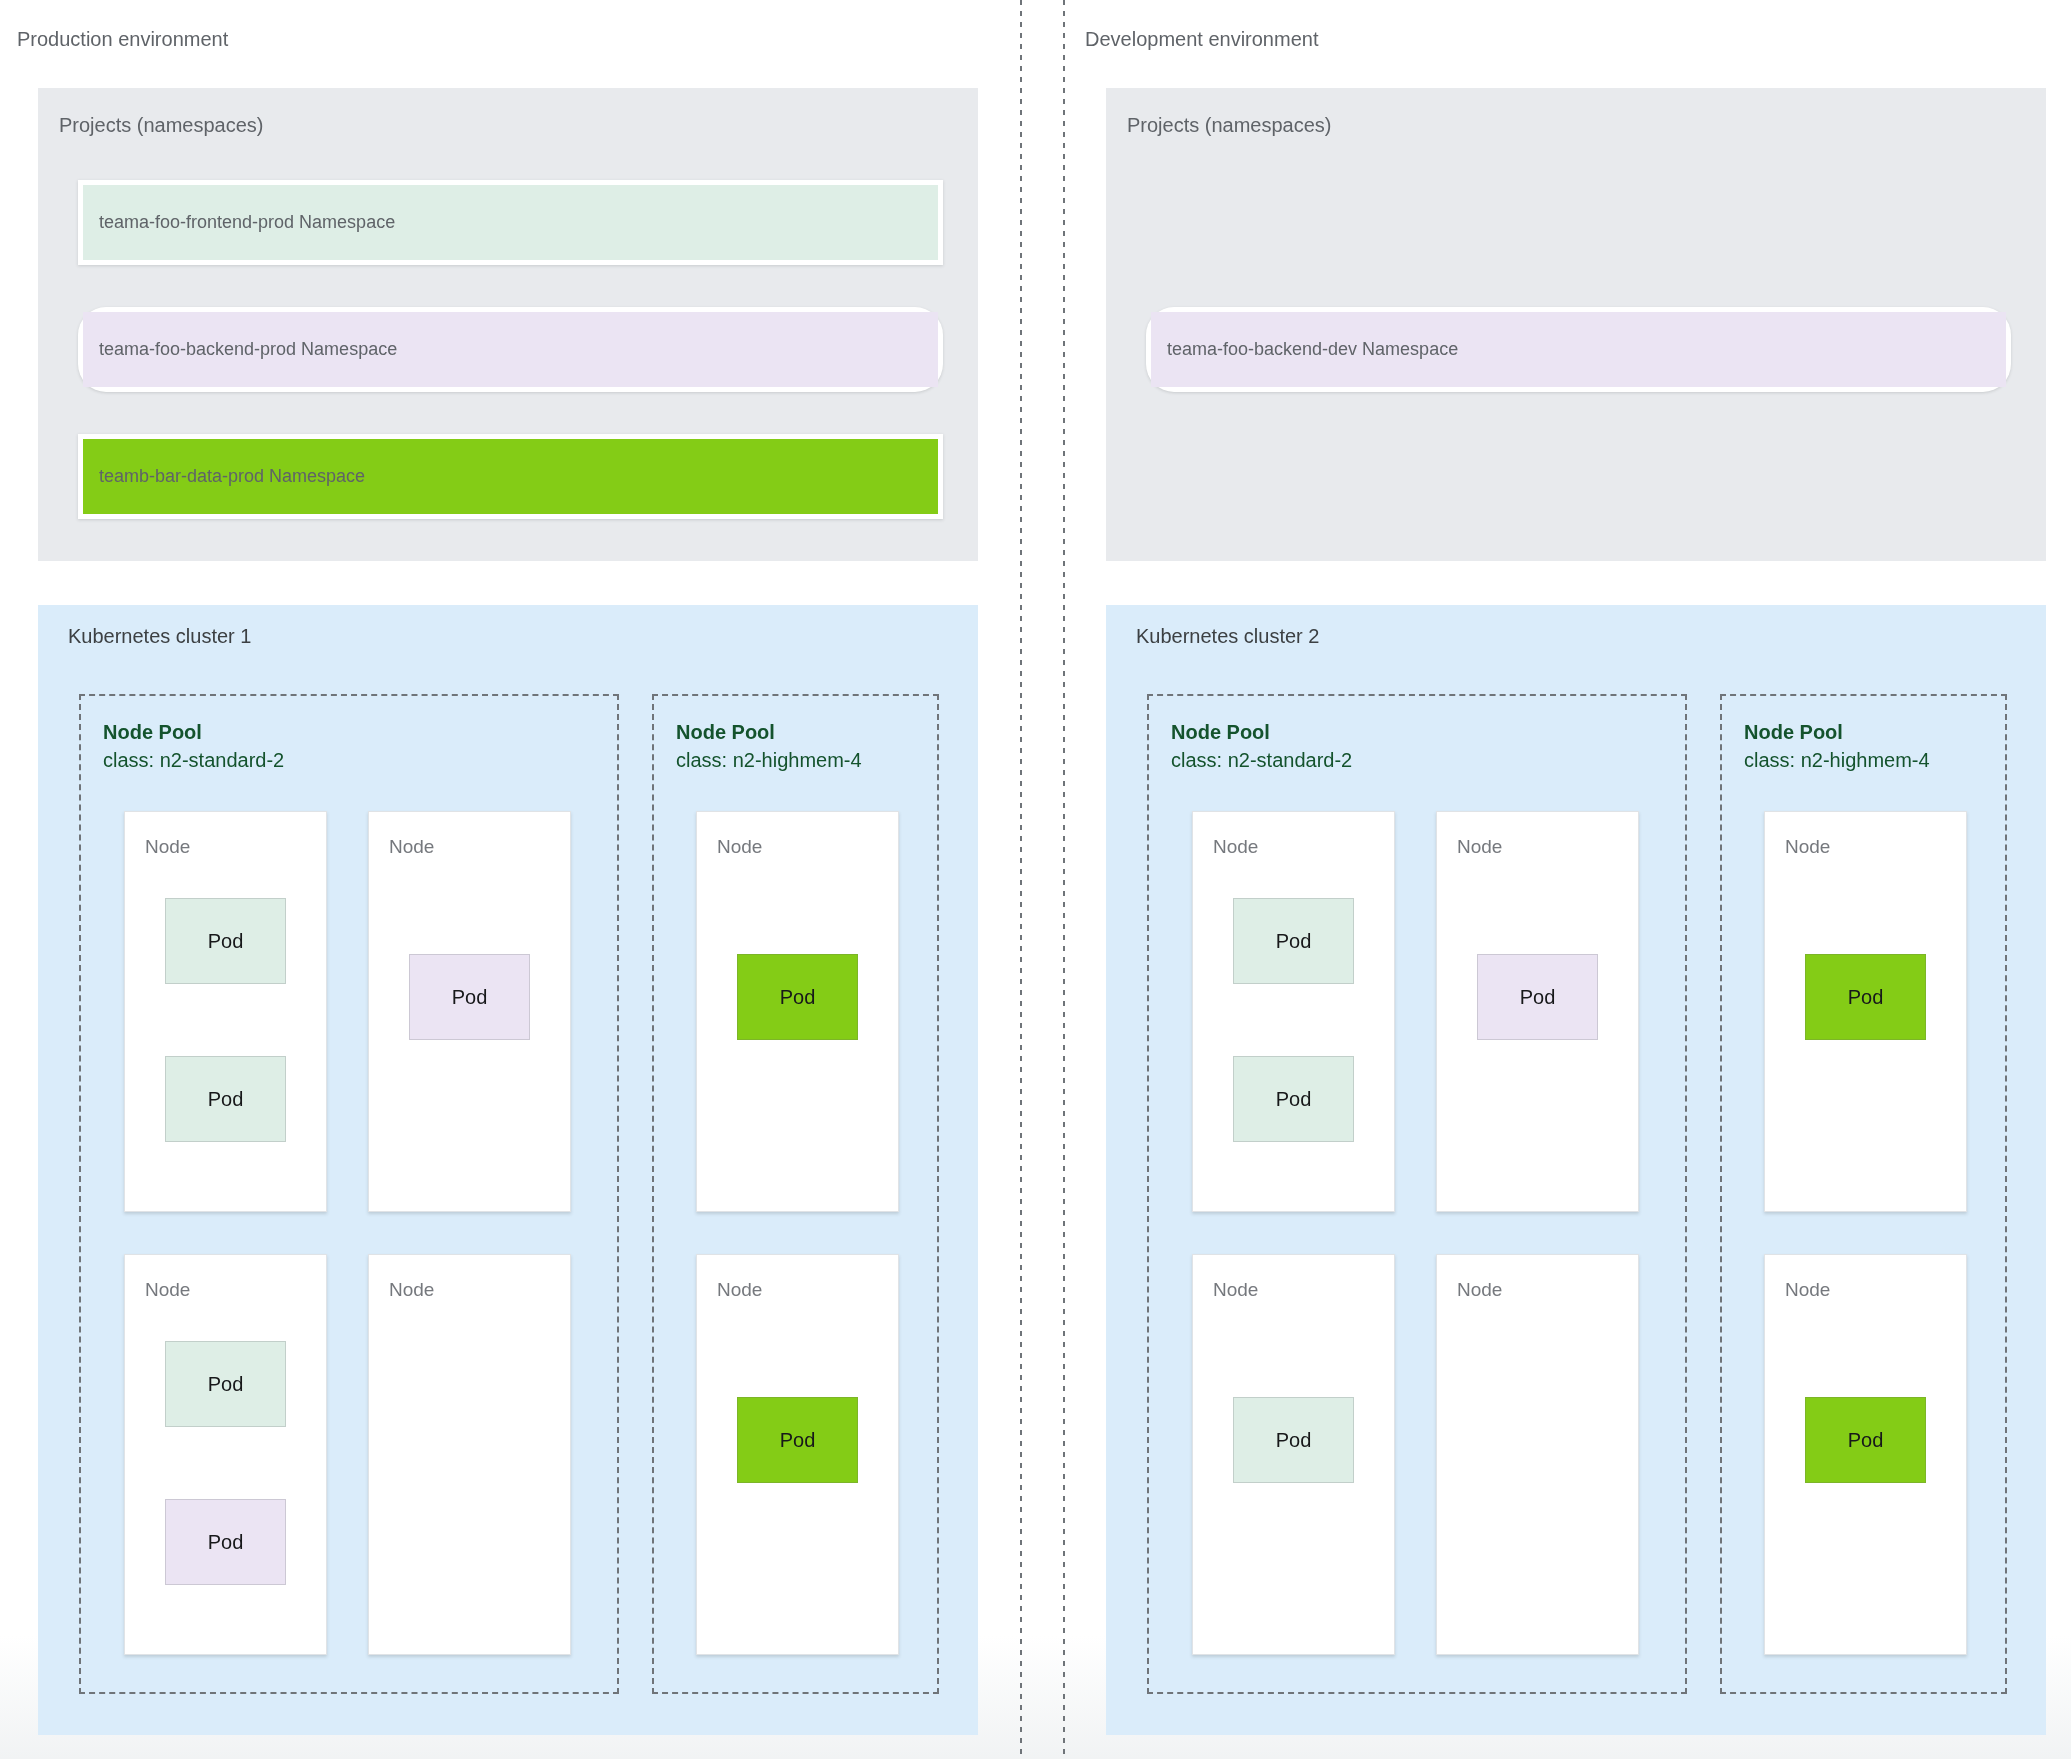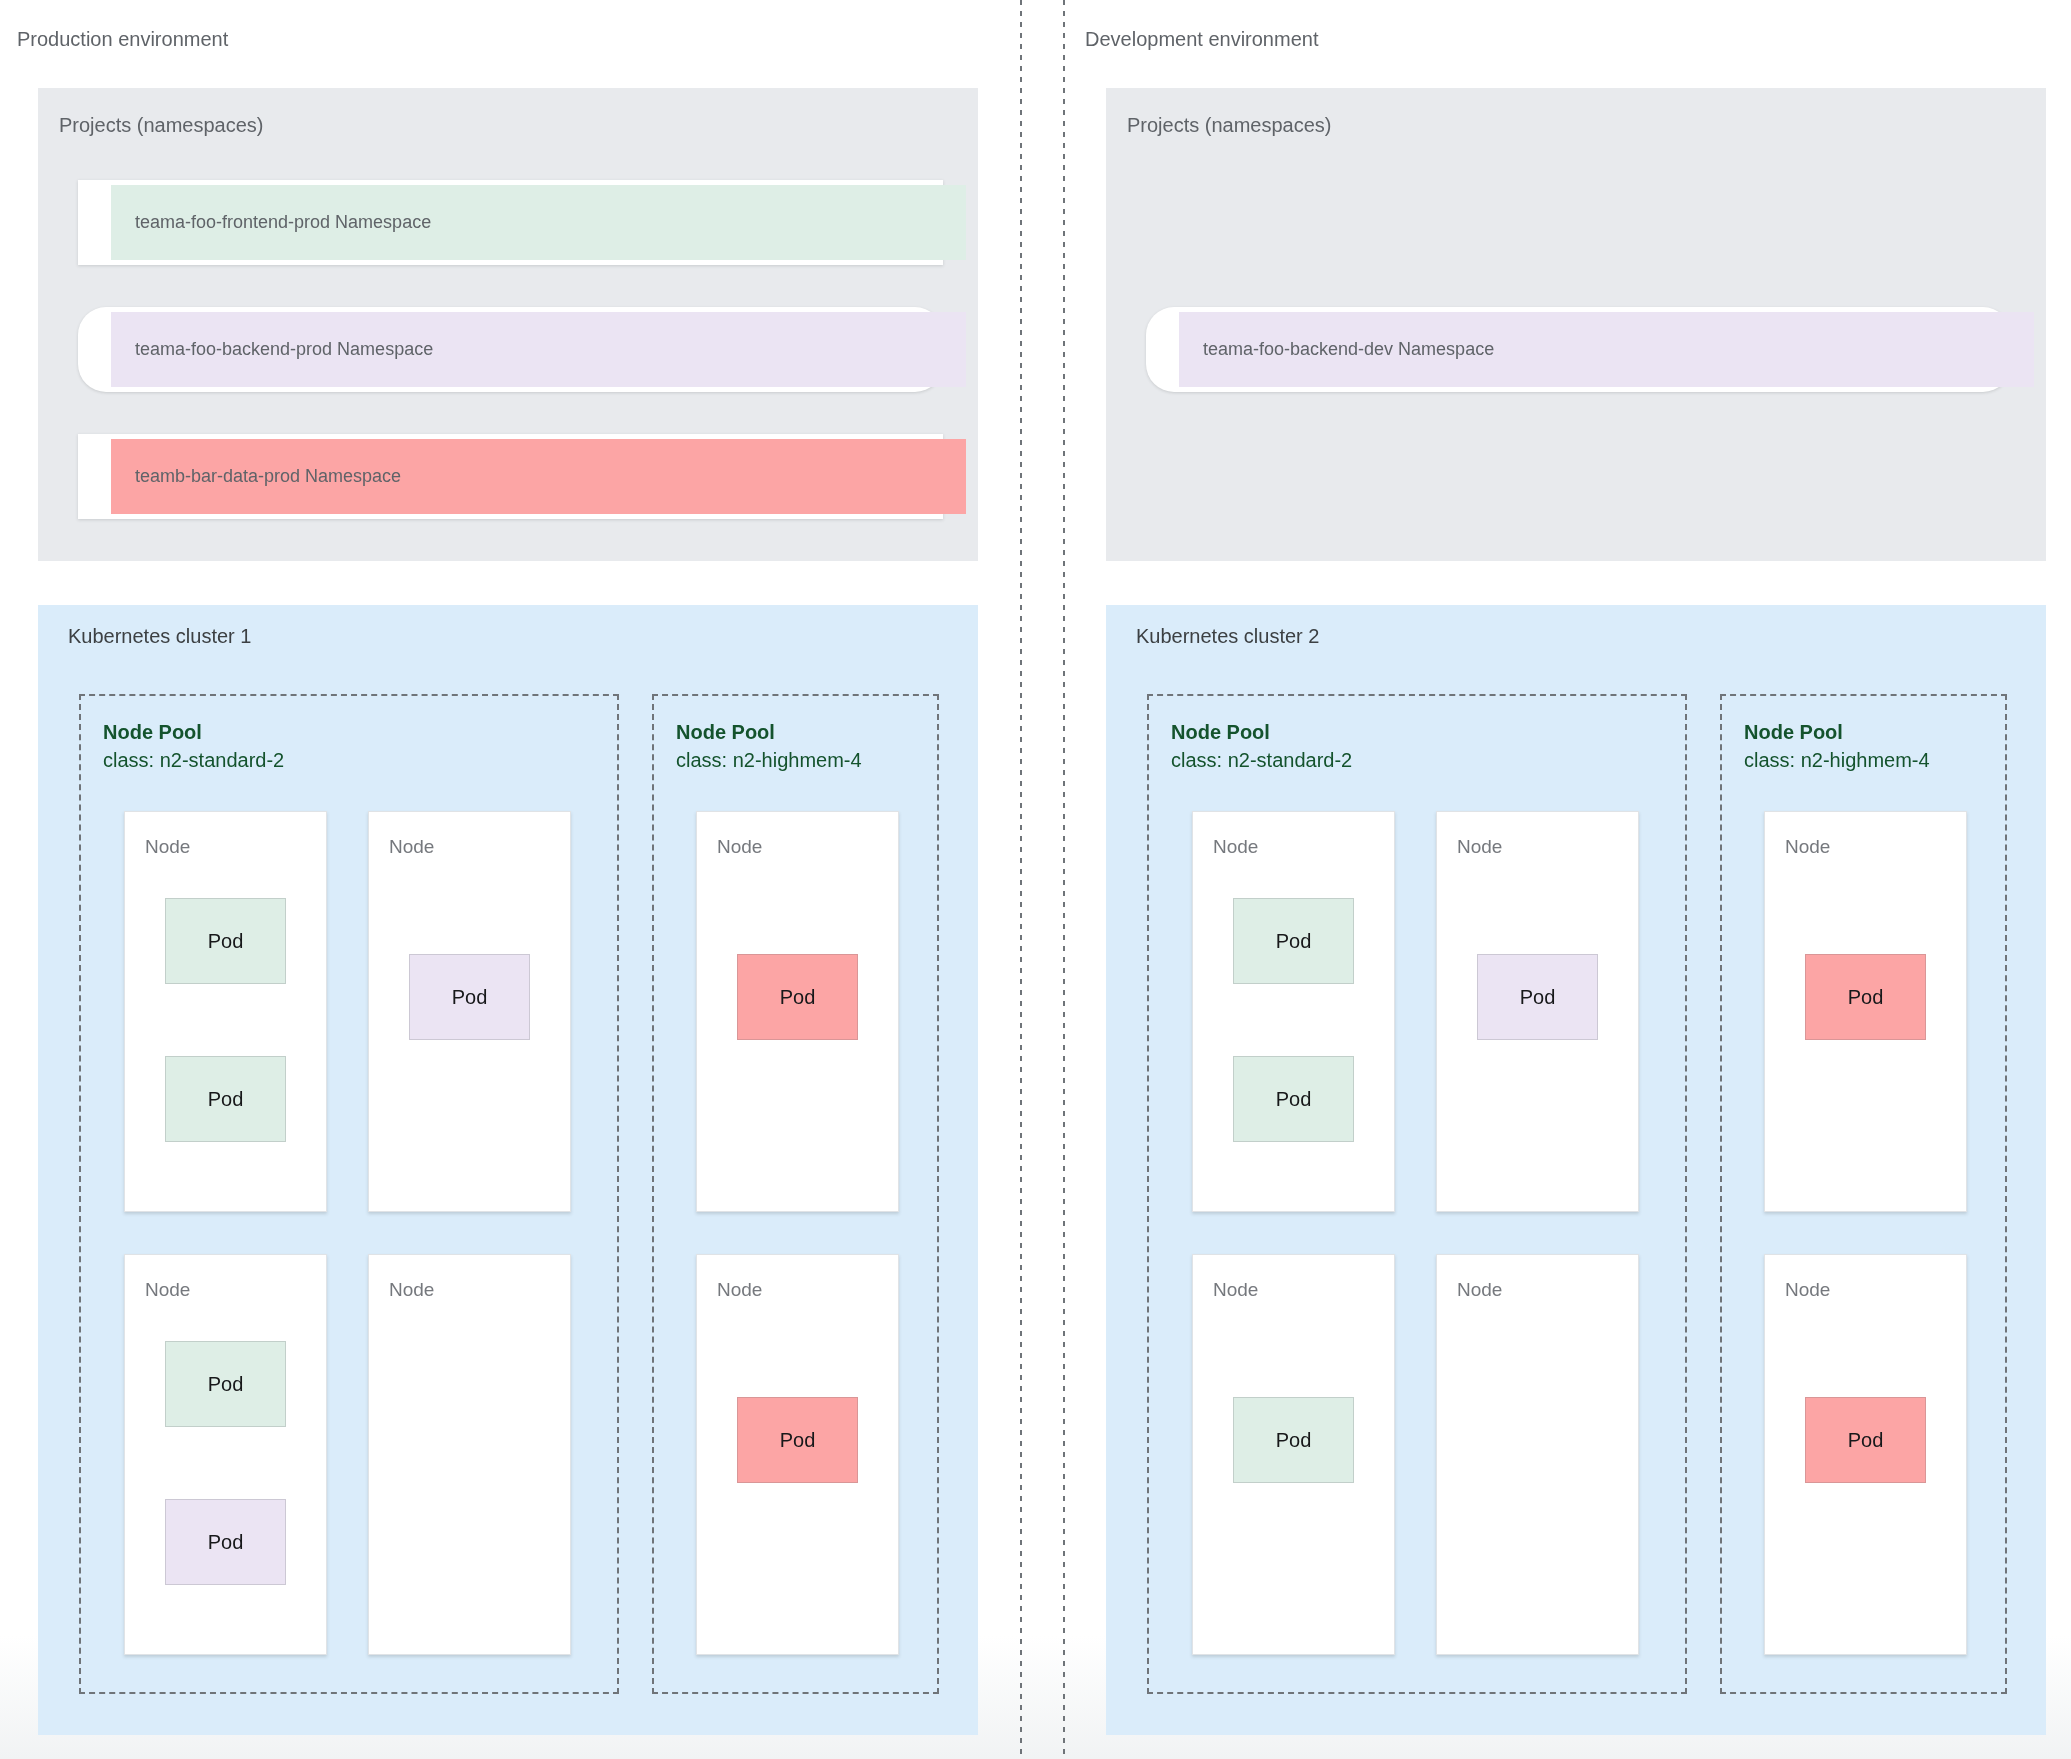--- a/index.html
+++ b/index.html
@@ -41,26 +41,26 @@
   .ns-bar{
     position:absolute;left:40px;width:865px;height:85px;
     background:#ffffff;box-sizing:border-box;padding:5px;
     box-shadow:0 1px 3px rgba(60,64,67,.18);
   }
   .ns-bar.b1{top:92px;}
   .ns-bar.b2{top:219px;border-radius:28px;}
   .ns-bar.b3{top:346px;}
   .ns-fill{
     width:100%;height:100%;display:flex;align-items:center;
-    padding-left:24px;box-sizing:border-box;
-    font-size:18px;color:#5f6368;margin-left:28px;
+    padding-left:16px;box-sizing:border-box;
+    font-size:18px;color:#5f6368;
   }
   .fill-green{background:#deeee6;}
   .fill-purple{background:#ebe4f3;}
-  .fill-yellow{background:#fca5a5;}
+  .fill-yellow{background:#84cc16;}
 
   
   .cluster-panel{
     position:absolute;left:38px;top:605px;width:940px;height:1130px;
     background:#daecfa;
   }
   .cluster-title{
     position:absolute;left:30px;top:20px;
     font-size:20px;color:#3c4043;
   }

